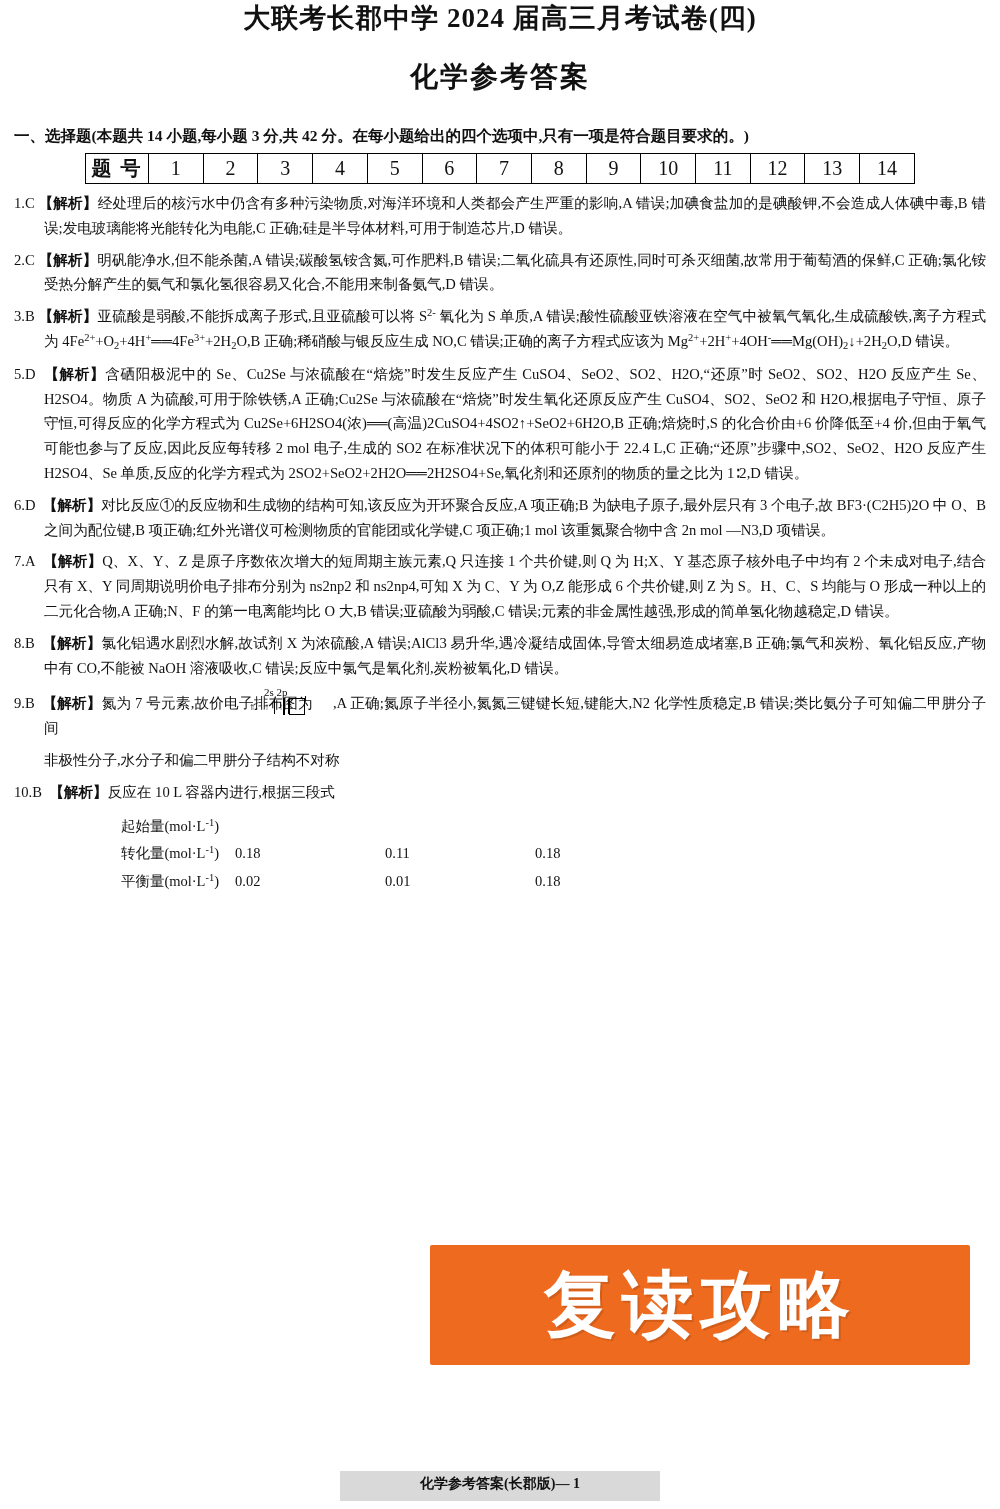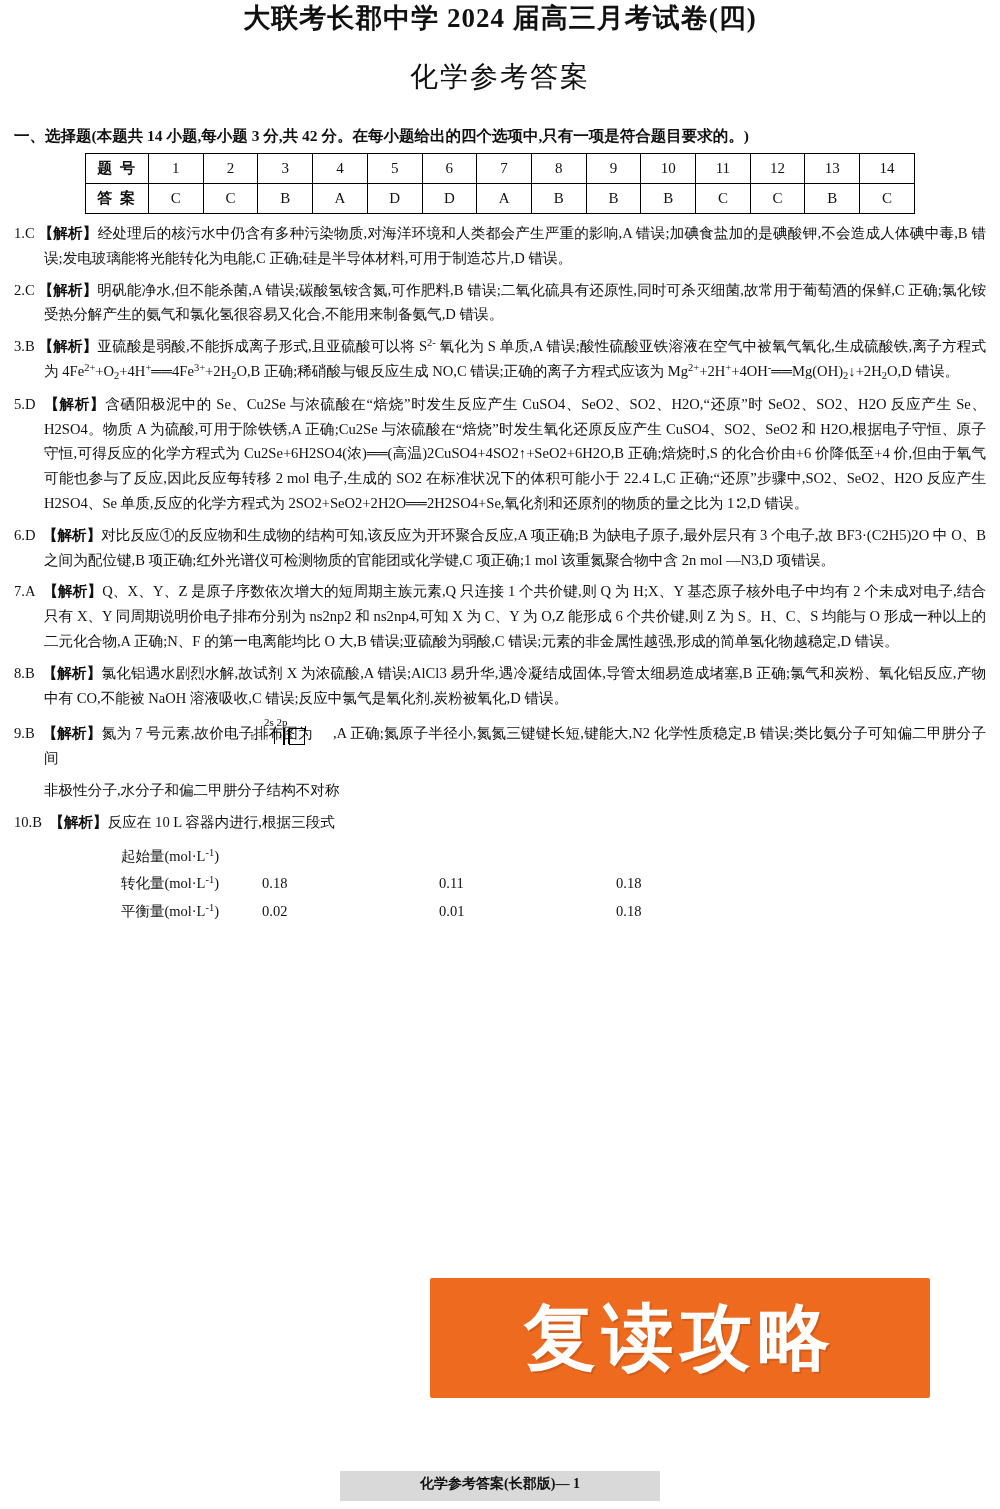--- a/index.html
+++ b/index.html
@@ -18,39 +18,39 @@
   }
   .title{
     text-align:center;
     font-size:27px;
     font-weight:bold;
     letter-spacing:1px;
   }
   .subtitle{
     text-align:center;
     font-size:28px;
-    font-weight:normal;
+    font-weight:bold;
     letter-spacing:2px;
     margin-top:22px;
   }
   .section-head{
     margin:30px 14px 6px 14px;
     font-size:15.5px;
     font-weight:bold;
   }
   table.ans{
     border-collapse:collapse;
     margin:4px auto 0 auto;
     width:830px;
     table-layout:fixed;
   }
   table.ans td{
     border:1px solid #000;
     text-align:center;
-    font-size:15px;
+    font-size:20px;
     height:29px;
     padding:0;
   }
   table.ans td.head{
     width:62px;
     font-weight:bold;
     letter-spacing:2px;
   }
   .item{
     margin:7px 14px 0 14px;
@@ -86,27 +86,27 @@
     text-align:center;
     font-size:10px;
     line-height:15px;
   }
   .orb-boxes span:last-child{border-right:none;}
   .tbl-rows{
     margin:8px 14px 0 14px;
     font-size:14.5px;
     line-height:1.9;
   }
-  .tbl-rows .r{display:flex;gap:27px;}
+  .tbl-rows .r{display:flex;}
   .tbl-rows .lbl{width:205px;text-align:right;padding-right:16px;}
   .tbl-rows .c{width:150px;text-align:left;}
   .watermark{
     position:absolute;
-    left:430px;top:1278px;
-    width:500px;height:120px;
+    left:430px;top:1245px;
+    width:540px;height:120px;
     background:#ee6a1e;
     display:flex;align-items:center;justify-content:center;
     border-radius:2px;
   }
   .watermark span{
     color:#ffffff;
     font-size:72px;
     font-weight:bold;
     letter-spacing:6px;
     font-family:"Liberation Sans","DejaVu Sans",sans-serif;
@@ -149,37 +149,20 @@
       <td>6</td>
       <td>7</td>
       <td>8</td>
       <td>9</td>
       <td>10</td>
       <td>11</td>
       <td>12</td>
       <td>13</td>
       <td>14</td>
     </tr>
-    <tr>
-      <td class="head">答 案</td>
-      <td>C</td>
-      <td>C</td>
-      <td>B</td>
-      <td>A</td>
-      <td>D</td>
-      <td>D</td>
-      <td>A</td>
-      <td>B</td>
-      <td>B</td>
-      <td>B</td>
-      <td>C</td>
-      <td>C</td>
-      <td>B</td>
-      <td>C</td>
-    </tr>
   </tbody>
     </table>
 
   <div class="item hang">
     <span class="lead">1.C</span>
     <span class="jx">【解析】</span><span>经处理后的核污水中仍含有多种污染物质,对海洋环境和人类都会产生严重的影响,A 错误;加碘食盐加的是碘酸钾,不会造成人体碘中毒,B 错误;发电玻璃能将光能转化为电能,C 正确;硅是半导体材料,可用于制造芯片,D 错误。</span>
   </div>
 
   <div class="item hang">
     <span class="lead">2.C</span>

